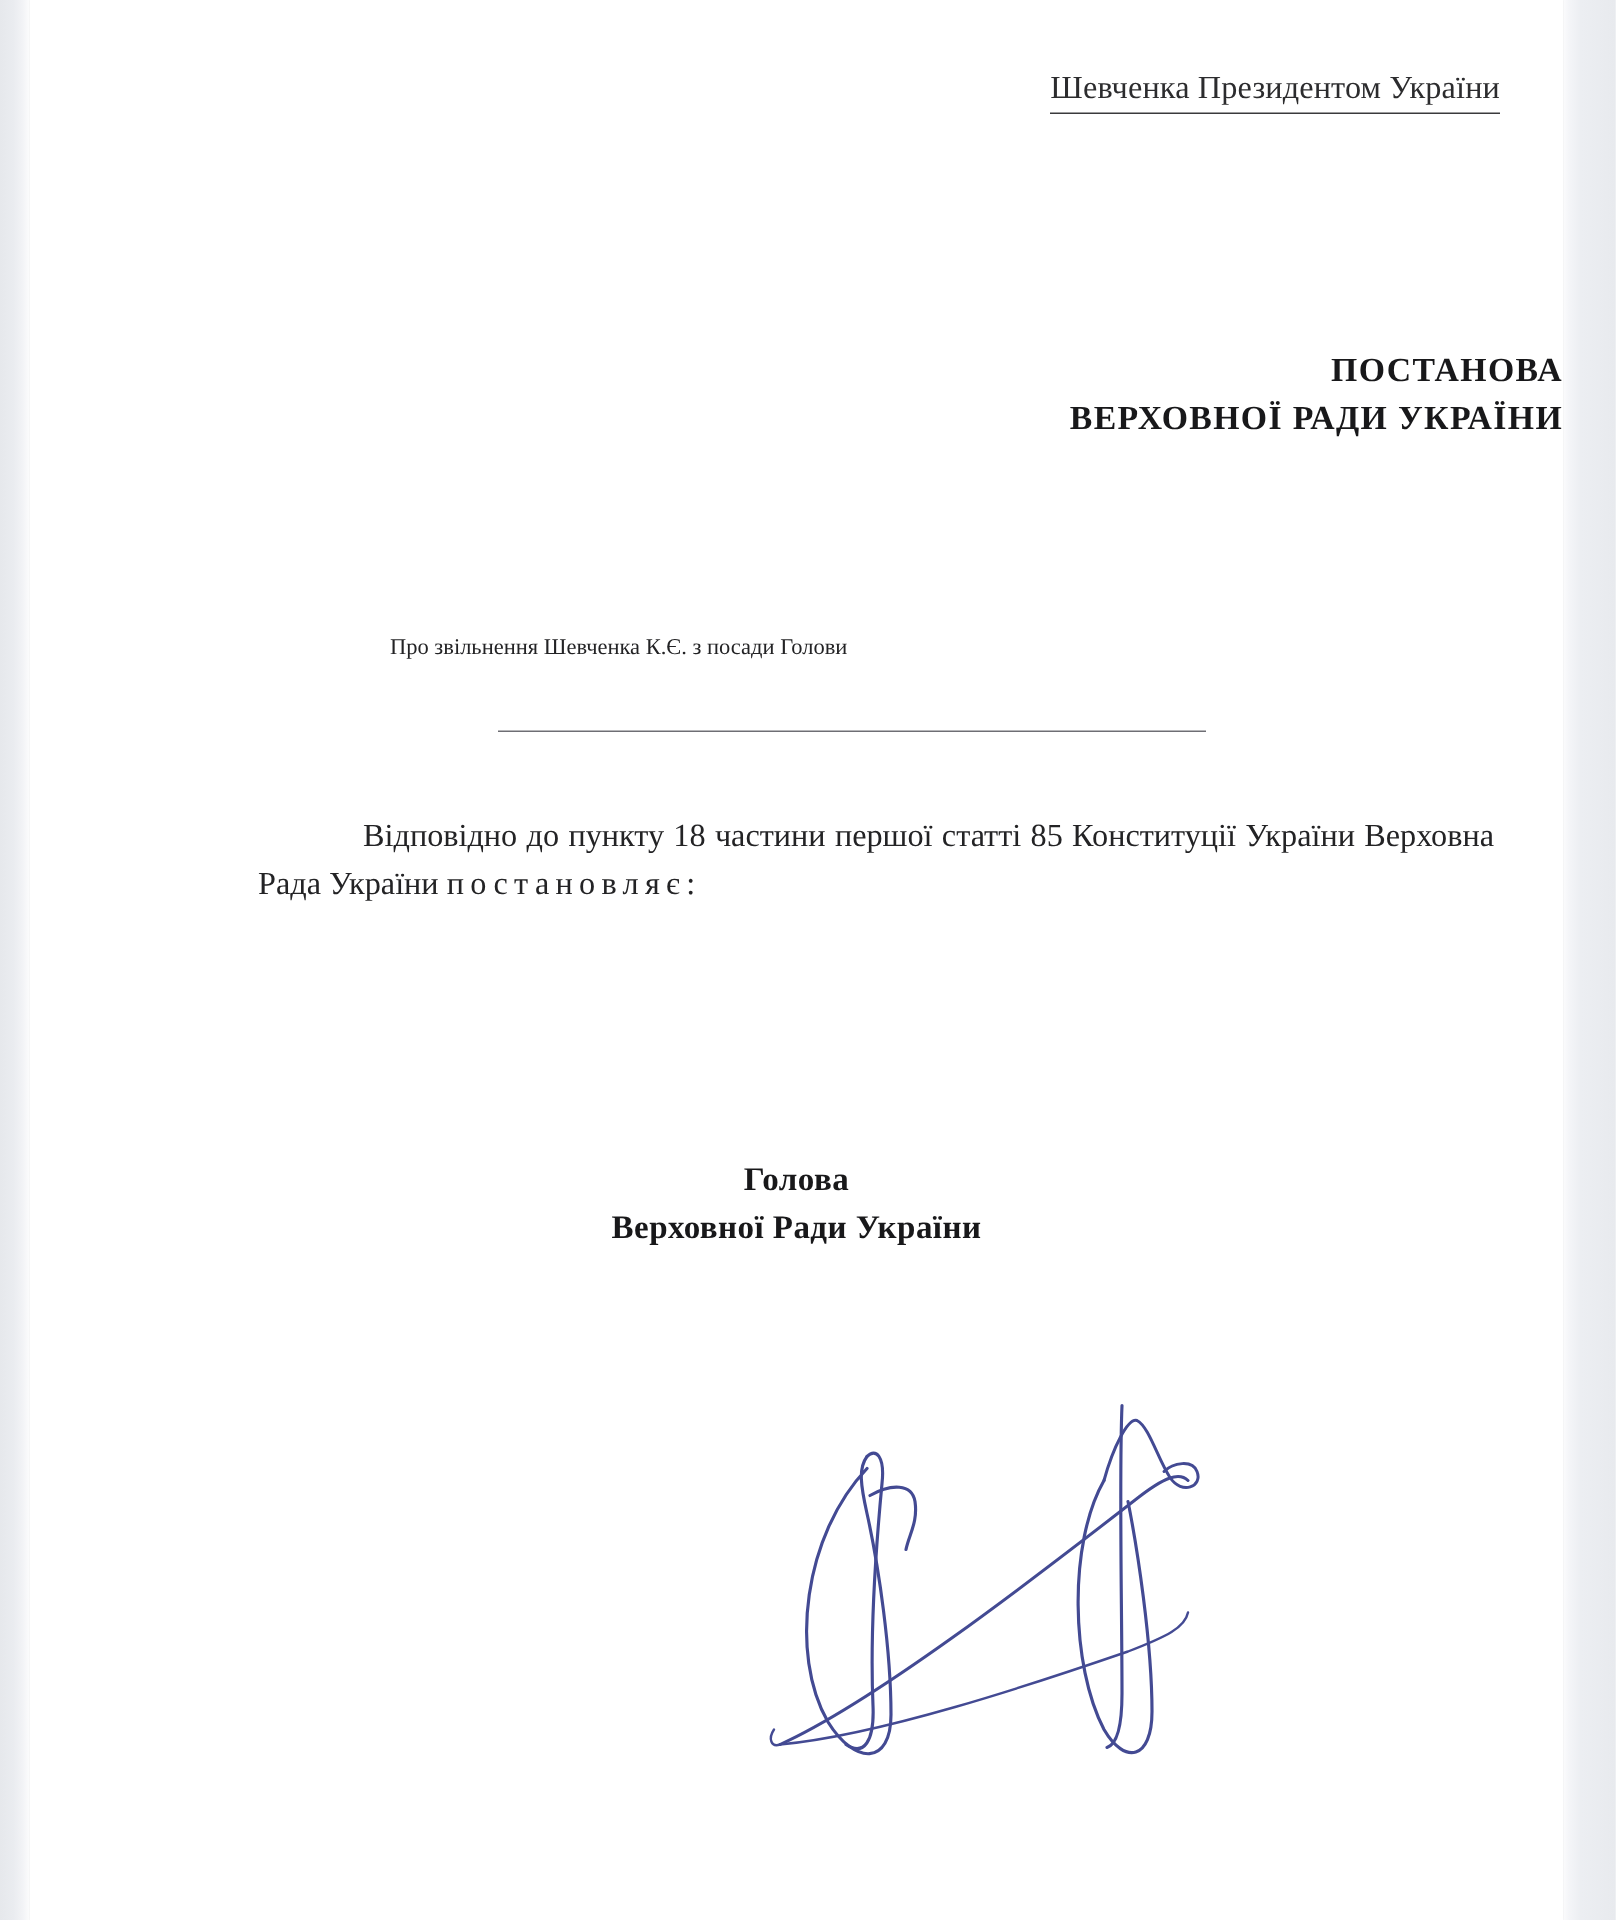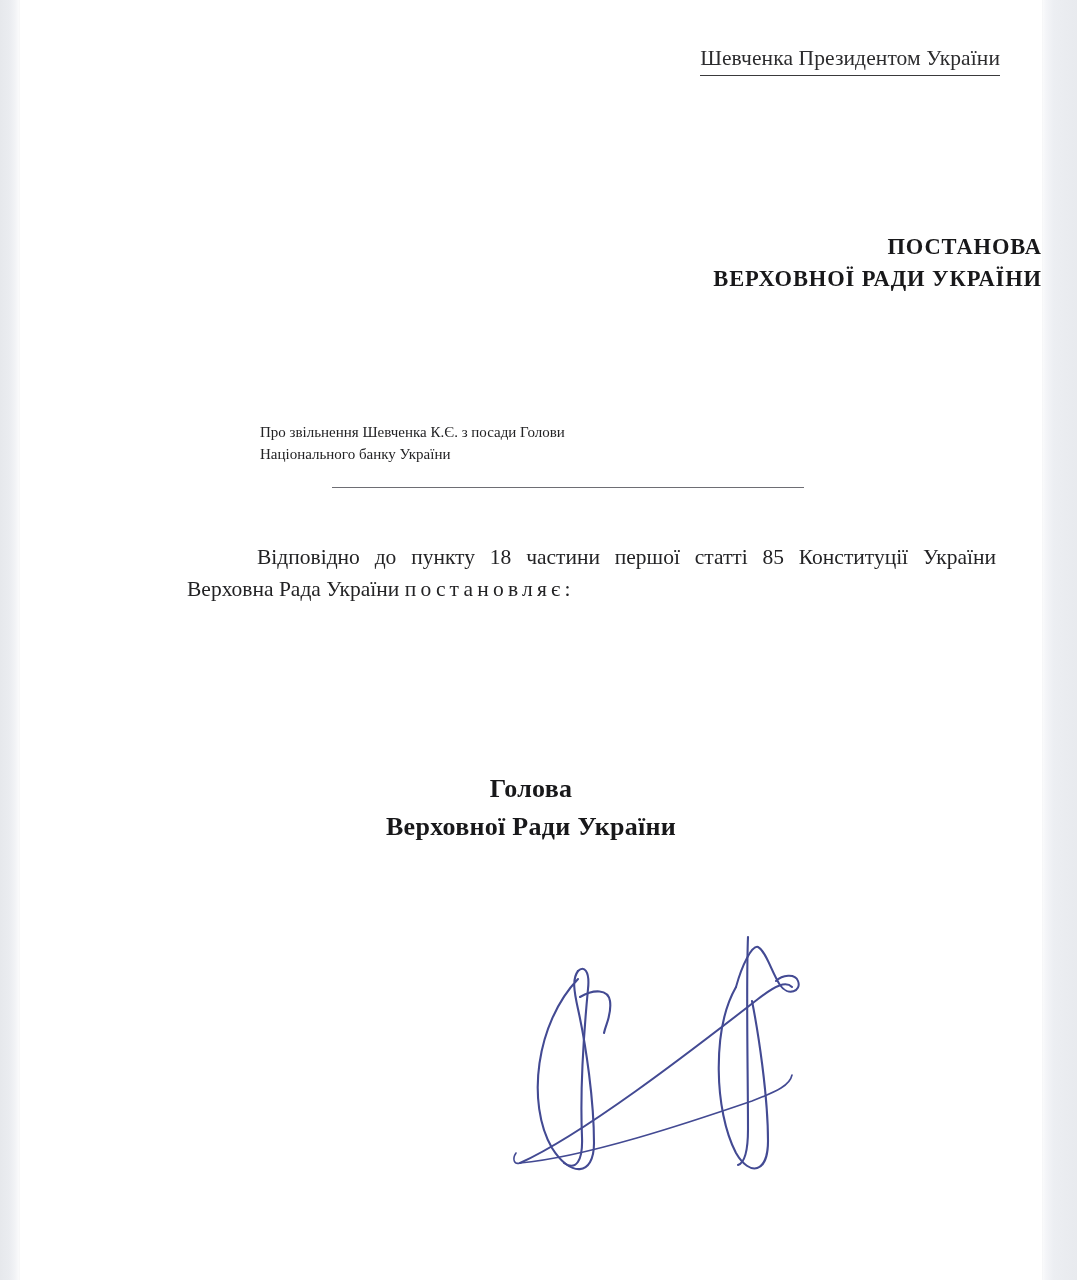--- a/index.html
+++ b/index.html
@@ -104,37 +104,37 @@
   .doc-body {
     position: absolute;
     top: 541px;
     left: 152px;
     width: 824px;
     font-size: 21.5px;
     line-height: 1.49;
     color: #232325;
   }
   .doc-body p {
-    margin: 0 0 17px 15px;
+    margin: 0 0 17px 0;
     text-indent: 70px;
     text-align: justify;
     text-justify: inter-word;
   }
   .doc-body p:last-child { margin-bottom: 0; }
   .spaced-out { letter-spacing: 4.2px; }
 
   
   .sign-block {
     position: absolute;
     top: 770px;
     left: 0;
     right: 0;
     text-align: center;
     font-weight: bold;
-    font-size: 26px;
+    font-size: 22px;
     line-height: 1.47;
     letter-spacing: 0.3px;
     color: #18181a;
   }
   .sign-block .sign-line { display: block; }
 
   
   .signature-mark {
     position: absolute;
     left: 470px;
@@ -155,21 +155,20 @@
       <span class="hdr-line"><span class="u">Шевченка Президентом України</span></span>
     </div>
 
     <div class="doc-title">
       <span class="title-line">ПОСТАНОВА</span>
       <span class="title-line">ВЕРХОВНОЇ РАДИ УКРАЇНИ</span>
     </div>
 
     <div class="doc-subject">
       <span class="subj-line">Про звільнення Шевченка К.Є. з посади Голови</span>
-      <span class="subj-line">Національного банку України</span>
     </div>
 
     <div class="subject-rule"></div>
 
     <div class="doc-body">
       <p><span>Відповідно до пункту 18 частини першої статті 85 Конституції України Верховна Рада України </span><span class="spaced-out">постановляє:</span></p>
     </div>
 
     <div class="sign-block">
       <span class="sign-line">Голова</span>

